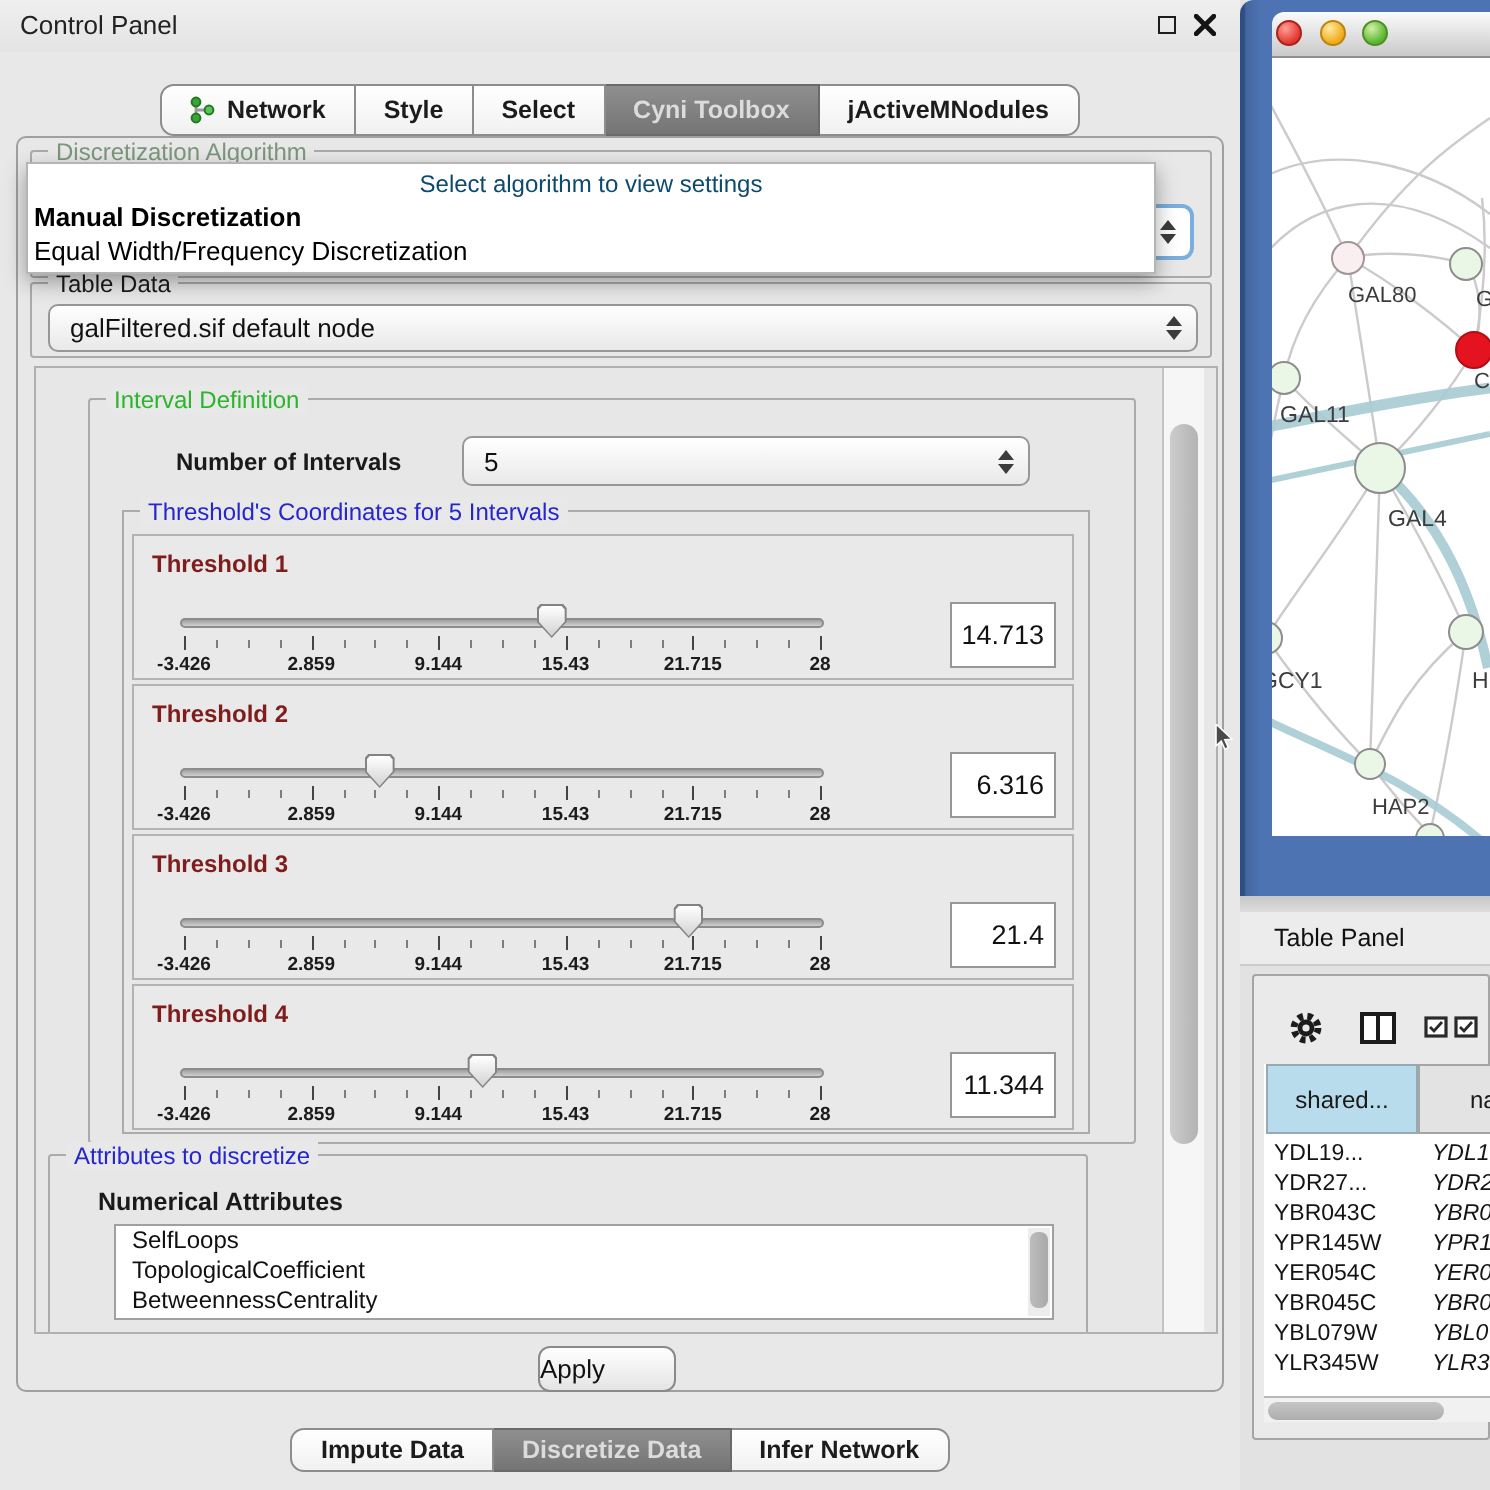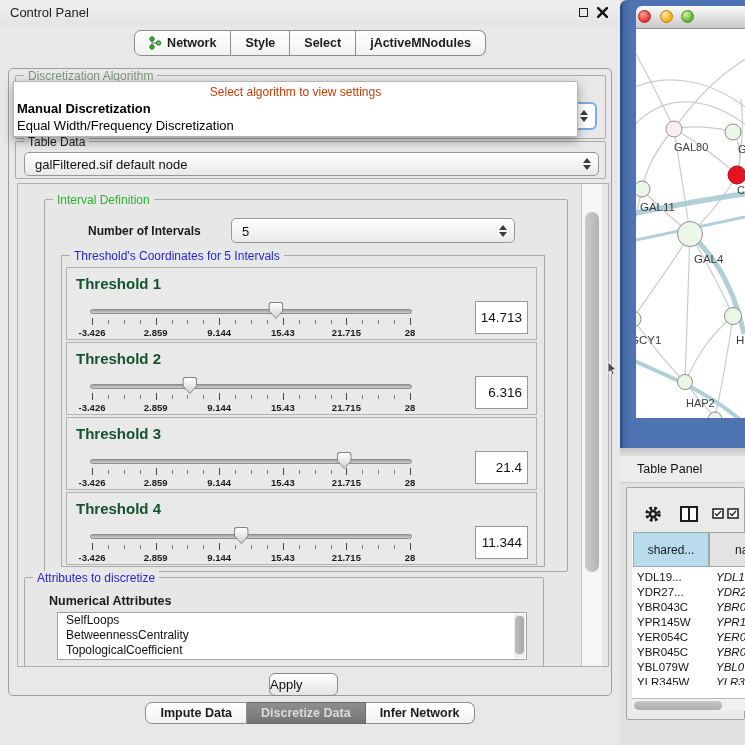--- a/index.html
+++ b/index.html
@@ -11,21 +11,21 @@
   #left { position:absolute; left:0; top:0; width:620px; height:745px; background:#e8e8e8; }
   #titlebar { position:absolute; left:0; top:0; width:620px; height:26px;
     background:linear-gradient(#efefef,#e4e4e4); }
   #titlebar .t { position:absolute; left:10px; top:5px; font-size:13px; color:#222; }
   #float-btn { position:absolute; right:32px; top:8px; width:9px; height:9px; border:1.5px solid #1d1d1d; }
   #close-btn { position:absolute; right:12px; top:7px; width:11px; height:11px; }
 
   .tabstrip { position:absolute; left:0; width:620px; display:flex; justify-content:center; }
   .tabstrip .tab { height:26px; line-height:25px; padding:4px 14px; font-size:12.5px; font-weight:700;
     color:#1c1c1c; background:linear-gradient(#ffffff,#f1f1f1); border:1px solid #8d8d8d;
-    border-left:none; display:flex; align-items:center; gap:5px; white-space:nowrap; }
+    border-left:none; display:flex; align-items:center; gap:5px; white-space:nowrap;margin-top:12px; }
   .tabstrip .tab:first-child { border-left:1px solid #8d8d8d; border-radius:7px 0 0 7px; }
   .tabstrip .tab:last-child { border-radius:0 7px 7px 0; }
   .tabstrip .tab.sel { background:linear-gradient(#8f8f8f,#747474); color:#dcdcdc; border-color:#6a6a6a; }
   #top-tabs { top:30px; } #top-tabs .tab { height:26px; }
   #bottom-tabs { top:702px; } #bottom-tabs .tab { height:22px; line-height:21px; }
 
   #big-panel { position:absolute; left:8px; top:68px; width:604px; height:628px;
     border:1px solid #9f9f9f; border-radius:5px; background:#e8e8e8; }
   .group { position:absolute; border:1px solid #ababab; border-radius:2px; }
   .gtitle { position:absolute; top:-7px; left:8px; background:#e8e8e8; padding:0 4px;
@@ -52,21 +52,21 @@
     border:1px solid #b0b0b0; background:#e7e7e7; overflow:hidden; }
   #interval-group { left:26px; top:15px; width:524px; height:373px;text-decoration:underline; }
   #noi-label { position:absolute; left:43px; top:24px; font-size:12px; font-weight:700; }
   #noi-combo { position:absolute; left:186px; top:18px; width:284px; height:25px; }
   #thresh-group { position:absolute; left:16px; top:55px; width:484px; height:312px;
     border:1px solid #ababab; }
   #thresh-list { position:absolute; left:0; top:0; right:0; bottom:0; }
 
   .tbox { position:absolute; left:4px; width:471px; height:73px; background:#e9e9e9;
     border:1px solid #b3b3b3; }
-  .tlabel { position:absolute; left:9px; top:7px; font-size:15px; font-weight:700; color:#14532d; }
+  .tlabel { position:absolute; left:9px; top:7px; font-size:12px; font-weight:700; color:#7f1d1d; }
   .slider { position:absolute; left:23px; top:37px; width:322px; height:34px; }
   .track { position:absolute; left:0; top:4px; width:100%; height:5px; border-radius:3px;
     background:linear-gradient(#9f9f9f,#cfcfcf); border:1px solid #8c8c8c; }
   .ticks { position:absolute; left:2px; right:2px; top:13px; height:8px; }
   .tick { position:absolute; top:2px; width:1px; height:4px; background:#7d7d7d; }
   .tick.major { top:0; height:7px; background:#454545; }
   .ticklabels { position:absolute; left:2px; right:2px; top:22px; height:11px; }
   .ticklabels span { position:absolute; transform:translateX(-50%); font-size:9.5px;
     font-weight:700; color:#1b1b1b; white-space:nowrap; }
   .thumb { position:absolute; top:-3px; width:15px; height:17px; transform:translateX(-50%);
@@ -92,21 +92,21 @@
   #vscroll .th { position:absolute; left:3px; top:28px; width:14px; height:360px; border-radius:7px;
     background:linear-gradient(90deg,#cccccc,#b3b3b3); }
 
   #apply-btn { position:absolute; left:260px; top:604px; width:69px; height:23px;
     background:linear-gradient(#ffffff,#e4e4e4); border:1px solid #8a8a8a; border-radius:6px;
     font-size:13px; text-align:left; line-height:21px; color:#111; }
 
   
   #popup { position:absolute; left:13px; top:81px; width:565px; height:56px; background:#fff;
     border:1px solid #b5b5b5; box-shadow:0 4px 10px rgba(0,0,0,.35); z-index:40; }
-  #popup .ph { position:absolute; left:0; right:0; top:3px; text-align:center; font-size:12px; color:#c2410c; }
+  #popup .ph { position:absolute; left:0; right:0; top:3px; text-align:center; font-size:12px; color:#0c4a6e; }
   #popup .o1 { position:absolute; left:3px; top:19px; font-size:13px; font-weight:700; color:#000; }
   #popup .o2 { position:absolute; left:3px; top:36px; font-size:13px; color:#000; }
 
   
   #right { position:absolute; left:620px; top:0; width:125px; height:745px; background:#e2e2e2; }
   #net-frame { position:absolute; left:0; top:0; width:125px; height:448px;
     background:linear-gradient(90deg,#2e4d85 0,#2e4d85 2px,#44669f 3px,#4d73b3 10px,#4d73b3 100%);
     border-radius:7px 0 0 0; }
   #mac-titlebar { position:absolute; left:16px; top:6px; width:109px; height:23px;
     border-radius:6px 0 0 0; background:linear-gradient(#fbfbfb,#c9c9c9); border-bottom:1px solid #909090; }
@@ -162,20 +162,23 @@
             <circle cx="3" cy="11" r="2.2" fill="#3aa43a" stroke="#1f7a1f"></circle>
             <circle cx="9.5" cy="7" r="2.2" fill="#5cc05c" stroke="#1f7a1f"></circle>
           </svg>
           <span>Network</span>
         </div>
         <div class="tab">
           <span>Style</span>
         </div>
         <div class="tab">
           <span>Select</span>
+        </div>
+        <div class="tab sel">
+          <span>Cyni Toolbox</span>
         </div>
         <div class="tab">
           <span>jActiveMNodules</span>
         </div>
       </div>
 
     <div id="big-panel">
       <div id="algo-group" class="group">
         <span class="gtitle dim">Discretization Algorithm</span>
         <div id="algo-combo">
@@ -378,22 +381,22 @@
               </div>
           </div>
         </div>
 
         <div id="attr-group" class="group">
           <span class="gtitle blue">Attributes to discretize</span>
           <span id="numattr-label">Numerical Attributes</span>
           <div id="attr-list">
             <div id="attr-items">
                 <div class="litem">SelfLoops</div>
+                <div class="litem">TopologicalCoefficient</div>
                 <div class="litem">BetweennessCentrality</div>
-                <div class="litem">TopologicalCoefficient</div>
               </div>
             <div id="attr-scroll">
                 <div class="th"></div>
               </div>
           </div>
         </div>
 
         <div id="vscroll">
             <div class="th"></div>
           </div>

